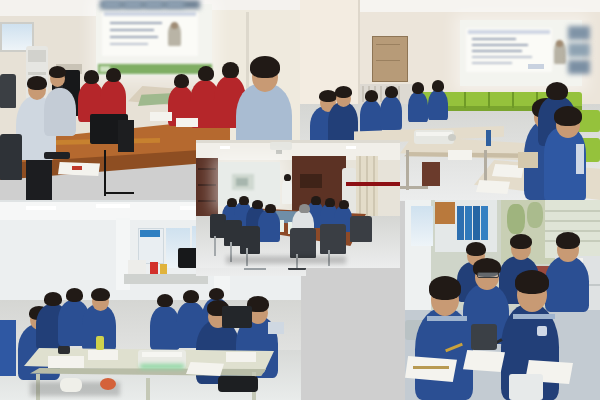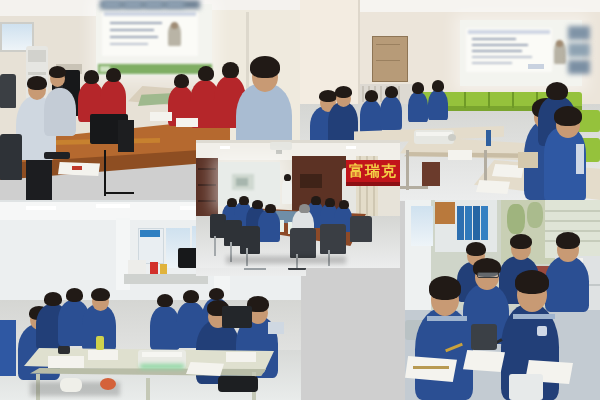--- a/index.html
+++ b/index.html
@@ -454,21 +454,20 @@
 
       <div class="obj" style="left:96px;top:16px;width:54px;height:58px;background:#5c3224;"></div>
       <div class="obj" style="left:104px;top:34px;width:22px;height:14px;background:#3f2318;"></div>
 
       <div class="obj ac" style="left:146px;top:28px;width:14px;height:50px;"></div>
       <div class="obj curtain" style="left:160px;top:16px;width:22px;height:62px;"></div>
       <div class="obj" style="left:163px;top:16px;width:2px;height:62px;background:#cfc7b2;"></div>
       <div class="obj" style="left:170px;top:16px;width:2px;height:62px;background:#cfc7b2;"></div>
       <div class="obj" style="left:177px;top:16px;width:2px;height:62px;background:#cfc7b2;"></div>
 
-      <div class="obj banner" style="left:150px;top:20px;width:54px;height:22px;line-height:22px;font-size:15px;">富瑞克</div>
       <div class="obj" style="left:150px;top:42px;width:54px;height:4px;background:#8d0f13;"></div>
 
       <div class="obj floor-gloss" style="left:0;top:76px;width:204px;height:52px;"></div>
 
       <div class="obj" style="left:40px;top:68px;width:130px;height:38px;background:#8d4a28;
                   clip-path:polygon(12% 0,100% 16%,88% 100%,0 52%);"></div>
       <div class="obj" style="left:46px;top:70px;width:110px;height:18px;background:#6f8ea8;
                   clip-path:polygon(10% 0,100% 16%,90% 90%,0 58%);"></div>
 
       <div class="obj" style="left:84px;top:80px;width:4px;height:12px;background:#e9f2ea;"></div>

